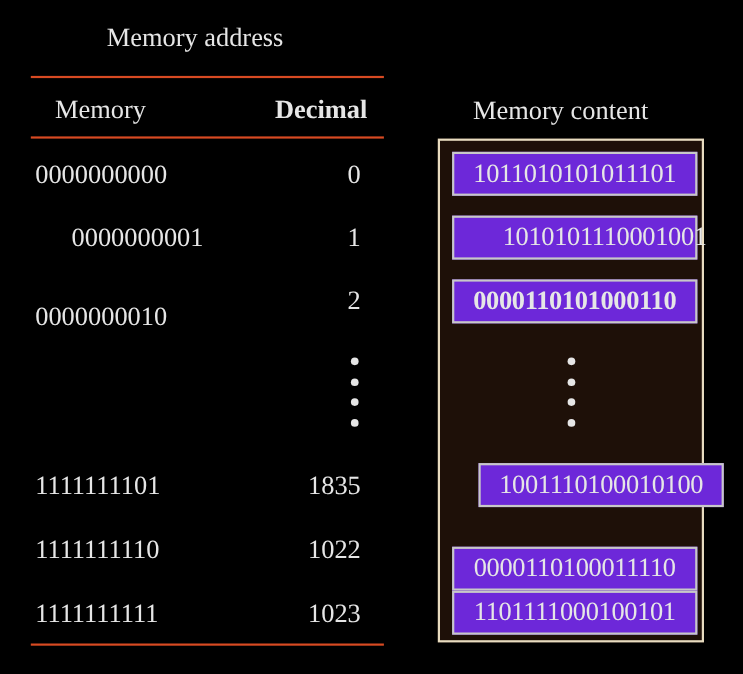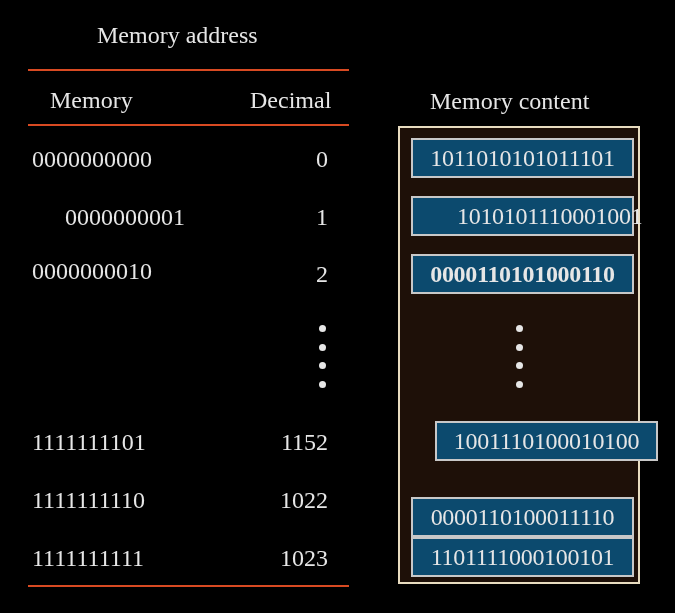--- a/index.html
+++ b/index.html
@@ -8,48 +8,48 @@
   .abs{position:absolute;}
   .title{font-size:24px;white-space:nowrap;}
   .rule{position:absolute;left:28px;width:321px;height:2px;background:#d84a22;}
   .cell{position:absolute;font-size:24px;white-space:nowrap;line-height:28px;}
   .bin{left:32px;}
   .dec{right:347px;text-align:right;}
   .dot{position:absolute;width:7px;height:7px;border-radius:50%;background:#e6e6e6;}
   #mem-box{position:absolute;left:398px;top:126px;width:242px;height:458px;
            background:#1e1008;border:2px solid #e8dcc0;box-sizing:border-box;}
   .word{position:absolute;left:411px;width:223px;height:40px;box-sizing:border-box;
-        border:2px solid #c8c8c8;background:#0c4a6e;font-size:24px;line-height:36px;
+        border:2px solid #c8c8c8;background:#6d28d9;font-size:24px;line-height:36px;
         text-align:center;letter-spacing:-0.3px;}
 </style>
 </head>
 <body>
 
 <div class="abs title" style="left:97px;top:22px;text-align:right;">Memory address</div>
 <div class="rule" style="top:69px;"></div>
 <div class="cell" style="left:50px;top:86px;">Memory</div>
-<div class="cell" style="left:250px;top:86px;">Decimal</div>
+<div class="cell" style="left:250px;top:86px;font-weight:bold;">Decimal</div>
 <div class="rule" style="top:124px;"></div>
 
 <div class="cell bin" style="top:145px;">0000000000</div>
 <div class="cell dec" style="top:145px;">0</div>
 <div class="cell bin" style="top:203px;margin-left:33px;">0000000001</div>
 <div class="cell dec" style="top:203px;">1</div>
-<div class="cell bin" style="top:257px;">0000000010</div>
+<div class="cell bin" style="top:274px;">0000000010</div>
 <div class="cell dec" style="top:260px;">2</div>
 
 <div>
   <div class="dot" style="left:319px;top:325px;"></div>
   <div class="dot" style="left:319px;top:344px;"></div>
   <div class="dot" style="left:319px;top:362px;"></div>
   <div class="dot" style="left:319px;top:381px;"></div>
 </div>
 
 <div class="cell bin" style="top:428px;">1111111101</div>
-<div class="cell dec" style="top:428px;">1152</div>
+<div class="cell dec" style="top:428px;">1835</div>
 <div class="cell bin" style="top:486px;">1111111110</div>
 <div class="cell dec" style="top:486px;">1022</div>
 <div class="cell bin" style="top:544px;">1111111111</div>
 <div class="cell dec" style="top:544px;">1023</div>
 <div class="rule" style="top:585px;"></div>
 
 <div class="abs title" style="left:430px;top:88px;">Memory content</div>
 <div id="mem-box"></div>
 <div class="word" style="top:138px;">1011010101011101</div>
 <div class="word" style="top:196px;padding-left:44px;">1010101110001001</div>

